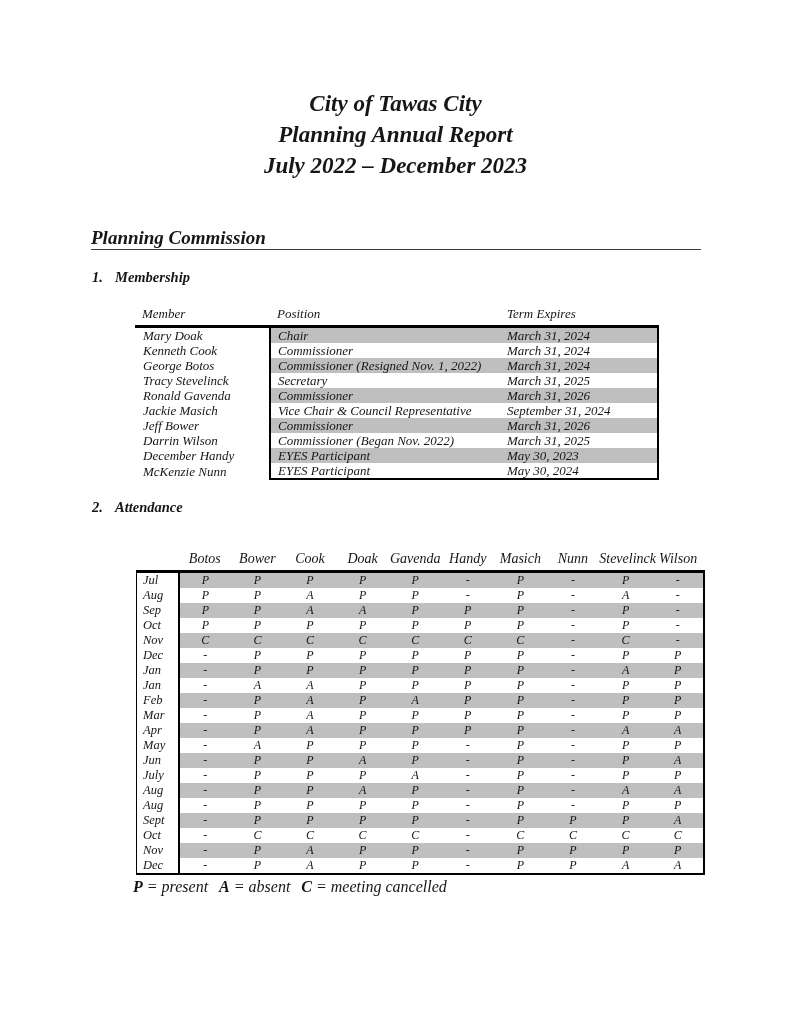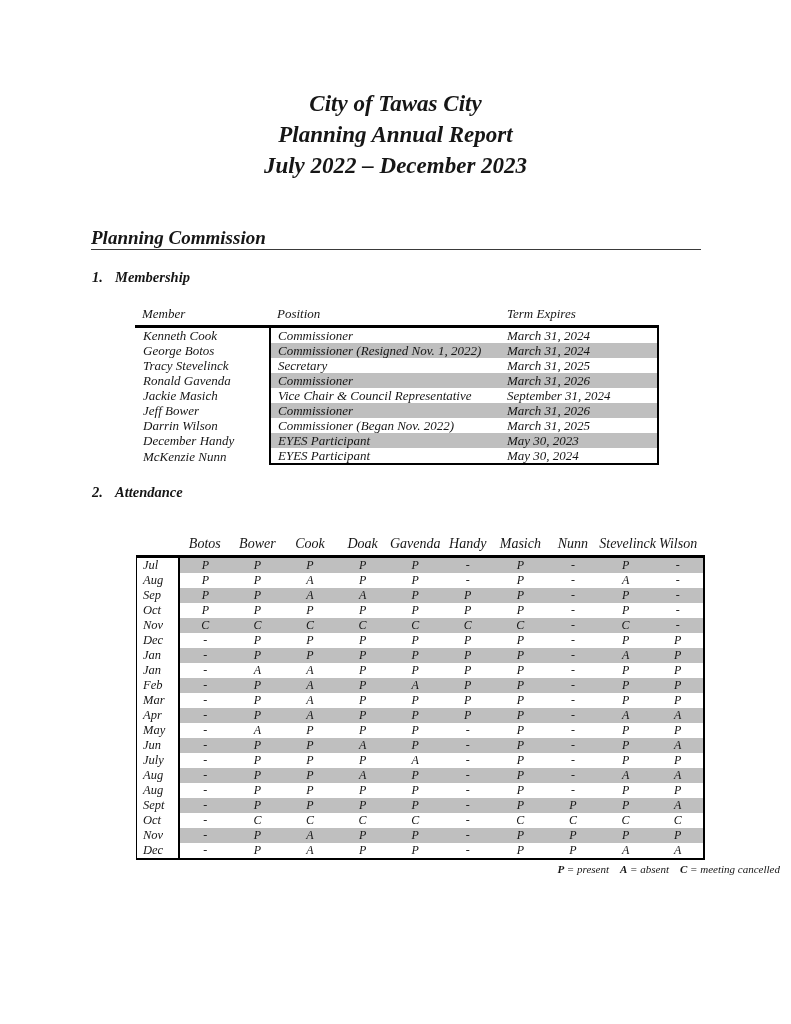--- a/index.html
+++ b/index.html
@@ -82,22 +82,21 @@
     text-align:left;padding-left:6px;
     border-left:1.5px solid #000;border-right:2px solid #000;
     background:#fff;font-size:12.5px;white-space:nowrap;
   }
   .attendance-table td.val.lastcol{border-right:2px solid #000;}
   .attendance-table tr.shaded td.val{background:#bfbfbf;}
   .attendance-table tr.lastrow td{border-bottom:2px solid #000;}
 
   .legend{
     margin:3px 0 0 133px;
-    font-size:11px;
-    text-align:right;
+    font-size:16px;
   }
   .legend .item{margin-right:11px;}
   .legend b{font-weight:700;}
 </style>
 </head>
 <body>
 
 <div class="page">
 
   <div class="doc-title">
@@ -119,20 +118,25 @@
         <col class="c-term">
     </colgroup>
     <thead>
       <tr>
         <th>Member</th>
         <th>Position</th>
         <th>Term Expires</th>
       </tr>
     </thead>
     <tbody id="membership-body">
+        <tr class="shaded">
+          <td class="member">Mary Doak</td>
+          <td class="position">Chair</td>
+          <td class="term">March 31, 2024</td>
+        </tr>
         <tr>
           <td class="member">Kenneth Cook</td>
           <td class="position">Commissioner</td>
           <td class="term">March 31, 2024</td>
         </tr>
         <tr class="shaded">
           <td class="member">George Botos</td>
           <td class="position">Commissioner (Resigned Nov. 1, 2022)</td>
           <td class="term">March 31, 2024</td>
         </tr>

